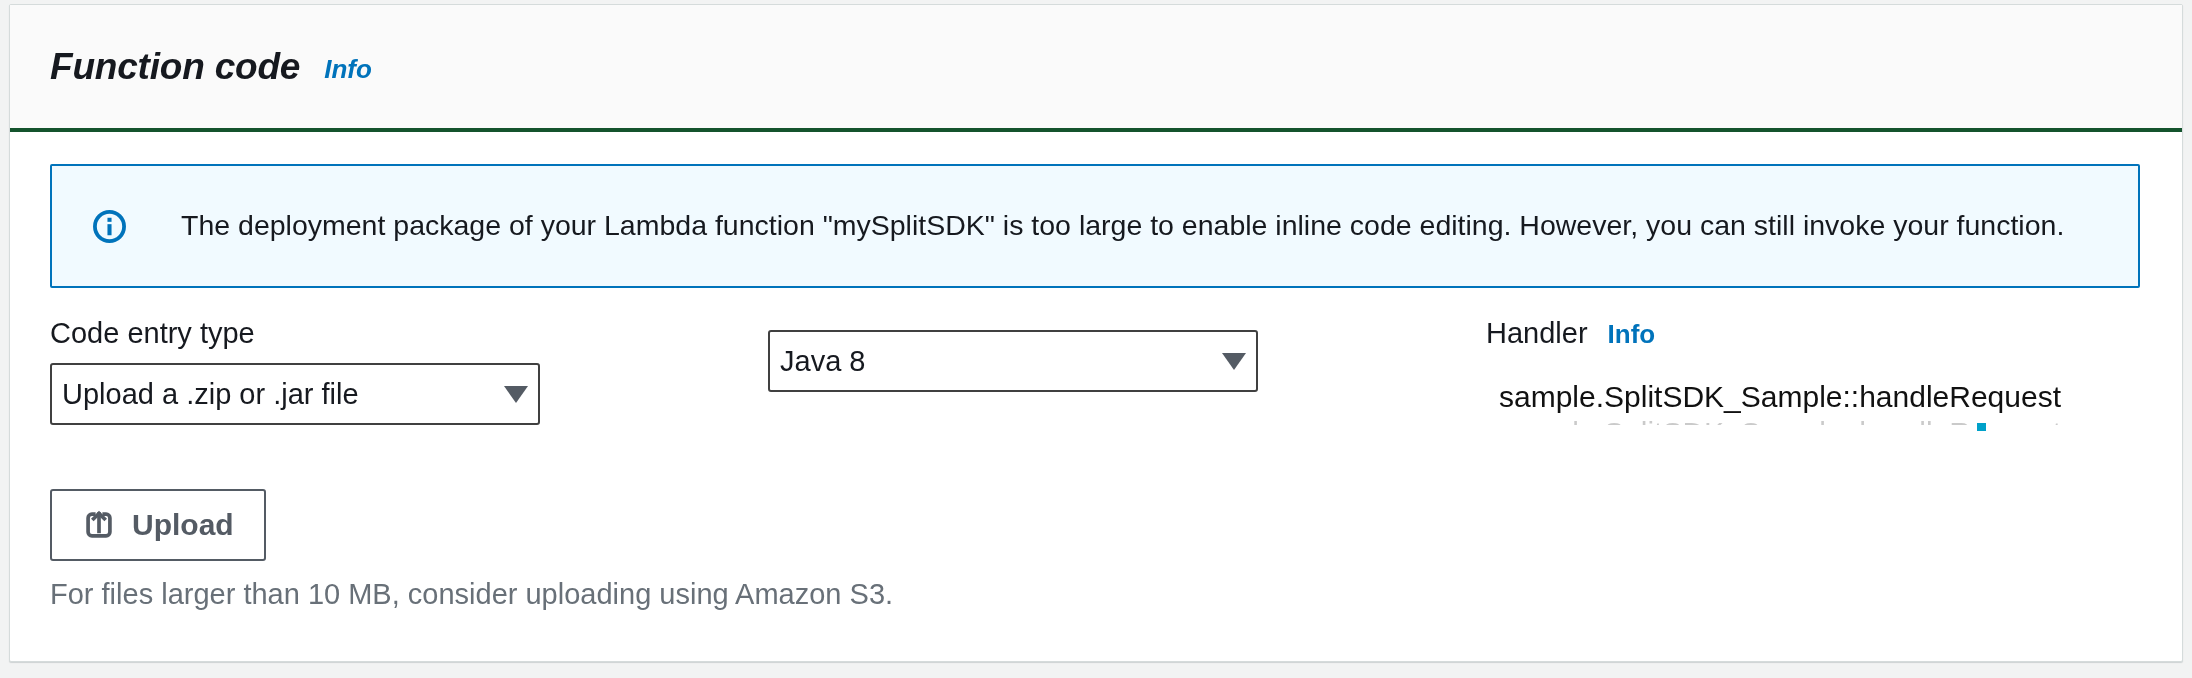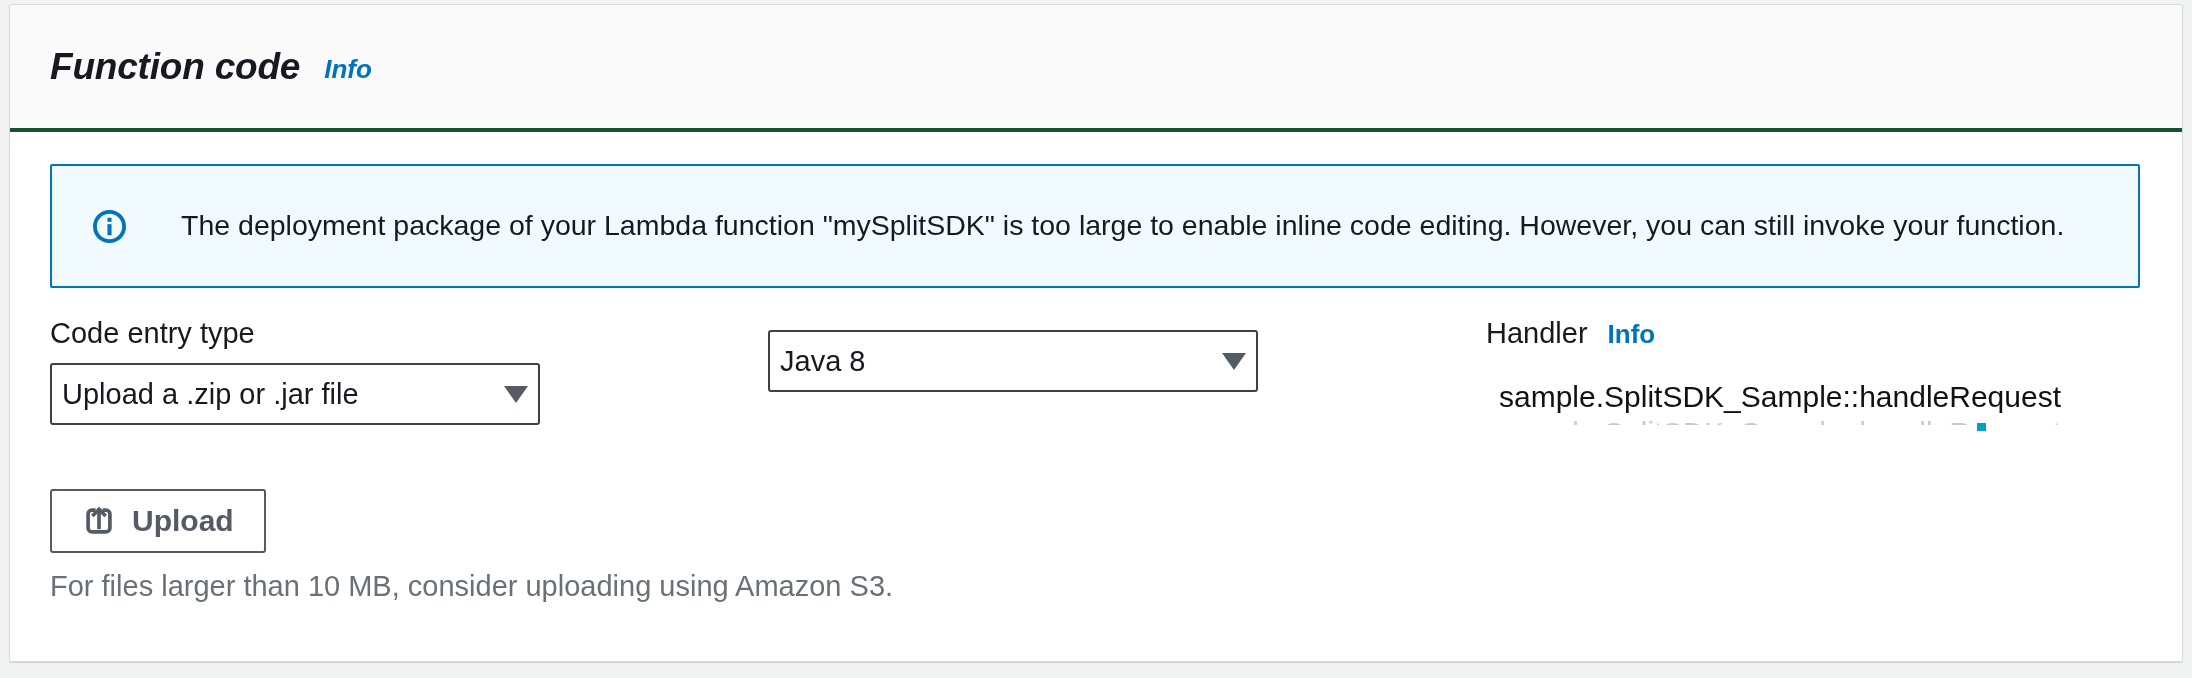--- a/index.html
+++ b/index.html
@@ -90,21 +90,21 @@
     position: absolute; right: 140px; bottom: -6px;
     width: 9px; height: 8px; background: #00a1c9;
   }
 
   
   .package-section { margin-top: 49px; }
   .package-label { font-size: 29px; color: #16191f; }
   .upload-button {
     margin-top: 15px;
     display: inline-flex; align-items: center; gap: 16px;
-    height: 64px; padding: 0 30px;
+    height: 72px; padding: 0 30px;
     background: #ffffff;
     border: 2px solid #545b64;
     border-radius: 3px;
     color: #545b64;
     font-family: inherit;
     font-size: 30px; font-weight: bold;
     cursor: pointer;
   }
   .upload-icon { width: 34px; height: 34px; display: block; }
   .helper-text { margin-top: 17px; font-size: 29px; color: #687078; }

